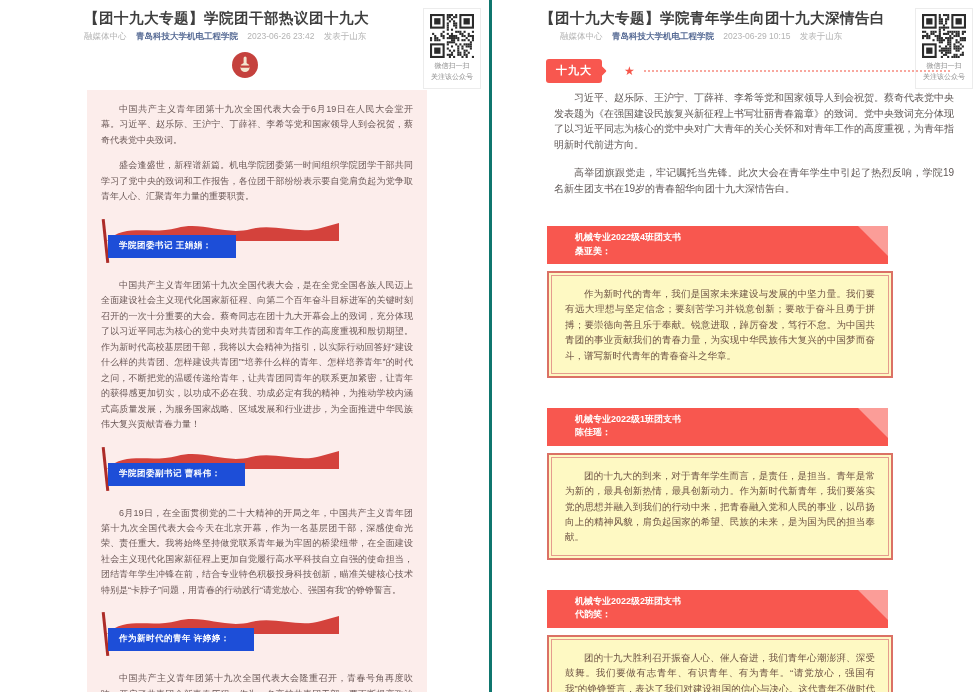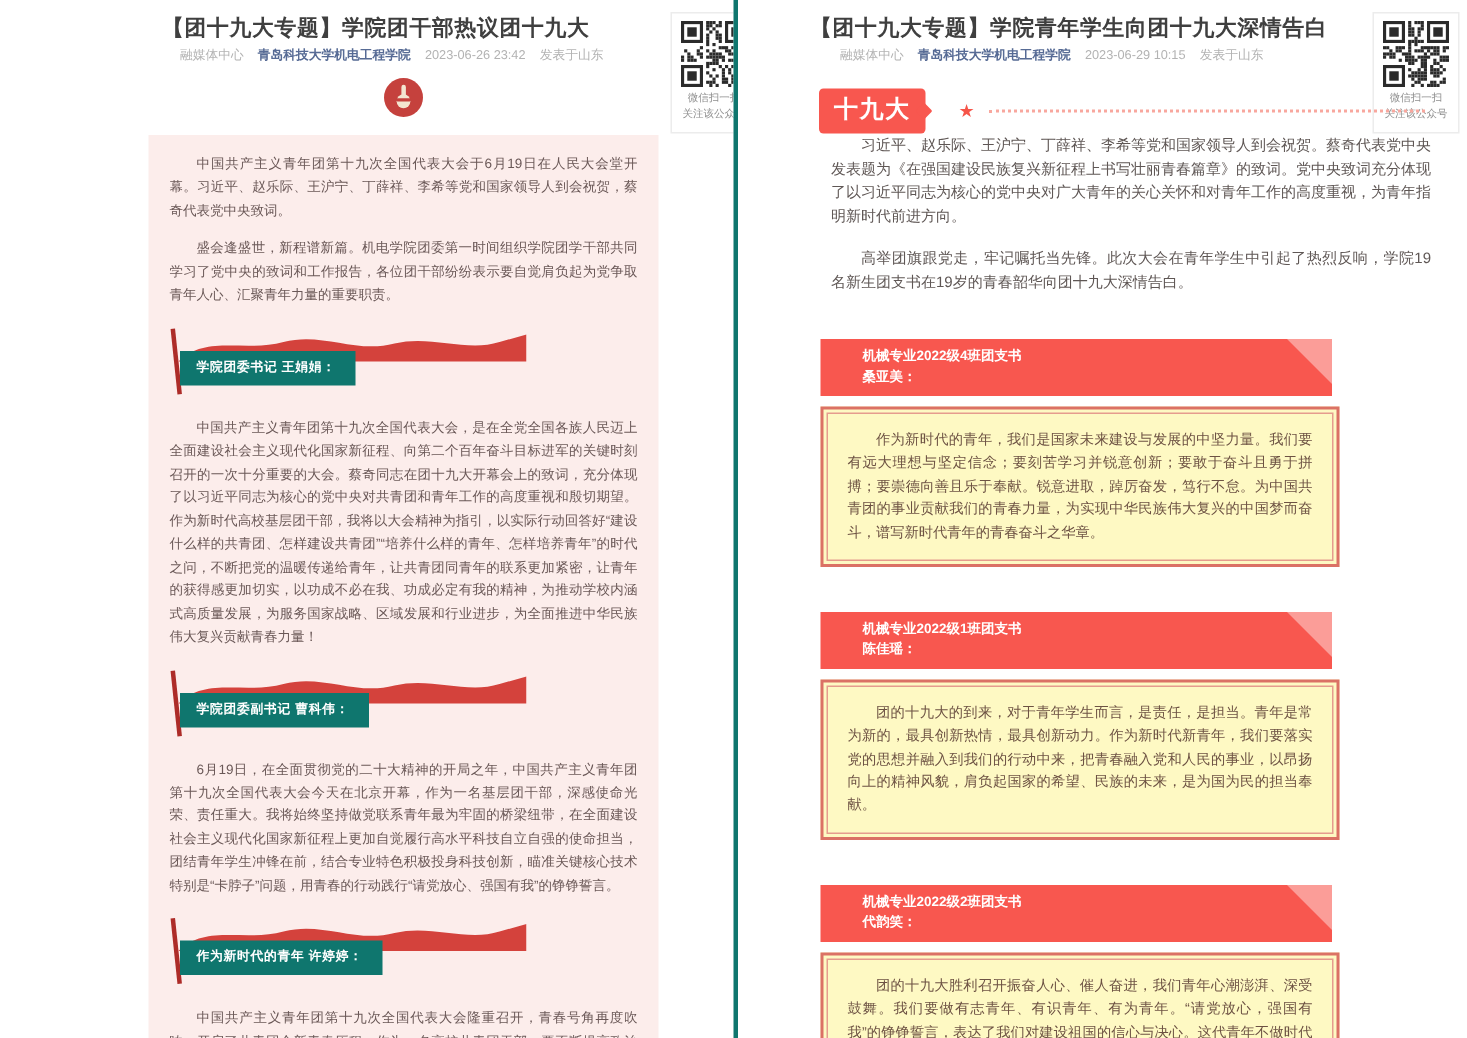--- a/index.html
+++ b/index.html
@@ -1,53 +1,53 @@
 <!DOCTYPE html>
 <html><head>
 <meta charset="utf-8">
 <style>
   html,body{margin:0;padding:0;}
   body{width:978px;height:692px;position:relative;background:#ffffff;overflow:hidden;
        font-family:"Liberation Sans","DejaVu Sans",sans-serif;}
   .page{position:absolute;top:0;width:489px;height:692px;background:#fff;overflow:hidden;}
-  #page-left{left:0;margin-left:24px;}
+  #page-left{left:0;}
   #page-right{left:489px;border-left:3px solid #0f766e;box-sizing:border-box;}
 
   
   .a-title{position:absolute;top:9px;font-size:14.5px;font-weight:bold;color:#3f3f3f;letter-spacing:.5px;white-space:nowrap;}
   #page-left .a-title{left:84px;}
   #page-right .a-title{left:48px;}
   .a-meta{position:absolute;top:31px;font-size:8.5px;white-space:nowrap;}
-  #page-left .a-meta{left:96px;text-align:center;}
+  #page-left .a-meta{left:84px;text-align:center;}
   #page-right .a-meta{left:48px;margin-left:20px;}
   .m-gray{color:#b3b3b3;margin-right:7px;}
   .m-blue{color:#576b95;font-weight:bold;margin-right:7px;}
 
   
   .qr-panel{position:absolute;left:423px;top:8px;width:58px;border:1px solid #ececec;background:#fff;
             text-align:center;padding:5px 2px 6px;box-sizing:border-box;}
   .qr-pattern{width:44px;height:44px;display:block;margin:0 auto 3px;}
   .qr-cap{font-size:7px;color:#8f8f8f;line-height:1.5;}
 
   
   .emblem{position:absolute;left:232px;top:52px;width:26px;height:26px;}
-  .pink-panel{position:absolute;left:75px;top:90px;width:340px;height:602px;background:#fcedeb;
+  .pink-panel{position:absolute;left:87px;top:90px;width:340px;height:602px;background:#fcedeb;
               padding:12px 14px 0;box-sizing:border-box;}
   .lpara{font-size:9px;color:#6a5857;line-height:1.72;text-align:justify;text-indent:2em;margin:0 0 10px;}
   .lsection{margin-top:16px;}
   .lsection .lpara{margin-top:9px;margin-bottom:0;}
   .flag{position:relative;padding-top:13px;height:35px;}
   .flag-wave{position:absolute;top:-2px;left:2px;width:236px;height:24px;}
   .flag-pole{position:absolute;left:3px;top:-2px;width:3px;height:44px;background:#ad2c28;transform:rotate(-6deg);}
-  .flag-label{position:relative;display:inline-block;background:#0f766e;color:#fff;font-weight:bold;
-              font-size:8.5px;padding:5px 13px 6px 11px;margin-left:7px;letter-spacing:.5px;}
+  .flag-label{position:relative;display:inline-block;background:#1d4ed8;color:#fff;font-weight:bold;
+              font-size:8.5px;padding:5px 24px 6px 11px;margin-left:7px;letter-spacing:.5px;}
 
   
   .badge-row{position:absolute;left:54px;top:59px;width:404px;display:flex;align-items:center;}
-  .badge{position:relative;background:#f8574f;color:#fff;font-weight:bold;font-size:16px;
+  .badge{position:relative;background:#f8574f;color:#fff;font-weight:bold;font-size:11px;
          padding:4px 10px 5px;border-radius:3px;letter-spacing:1px;}
   .badge::after{content:"";position:absolute;right:-3px;top:50%;margin-top:-4px;width:8px;height:8px;
                 background:#f8574f;transform:rotate(45deg);border-radius:1px;}
   .star{color:#f65549;font-size:12px;margin-left:22px;line-height:1;}
   .dash-line{flex:1;height:0;border-top:2px dotted #f8a79e;margin-left:9px;}
 
   .r-body{position:absolute;left:62px;top:90px;width:400px;}
   .rpara{font-size:10px;color:#5f5755;line-height:1.55;text-align:justify;text-indent:2em;margin:0 0 13px;}
   .rsection{margin:30px 0 0 -7px;}
   .rbar{position:relative;width:341px;box-sizing:border-box;background:#f8574f;color:#fff;

